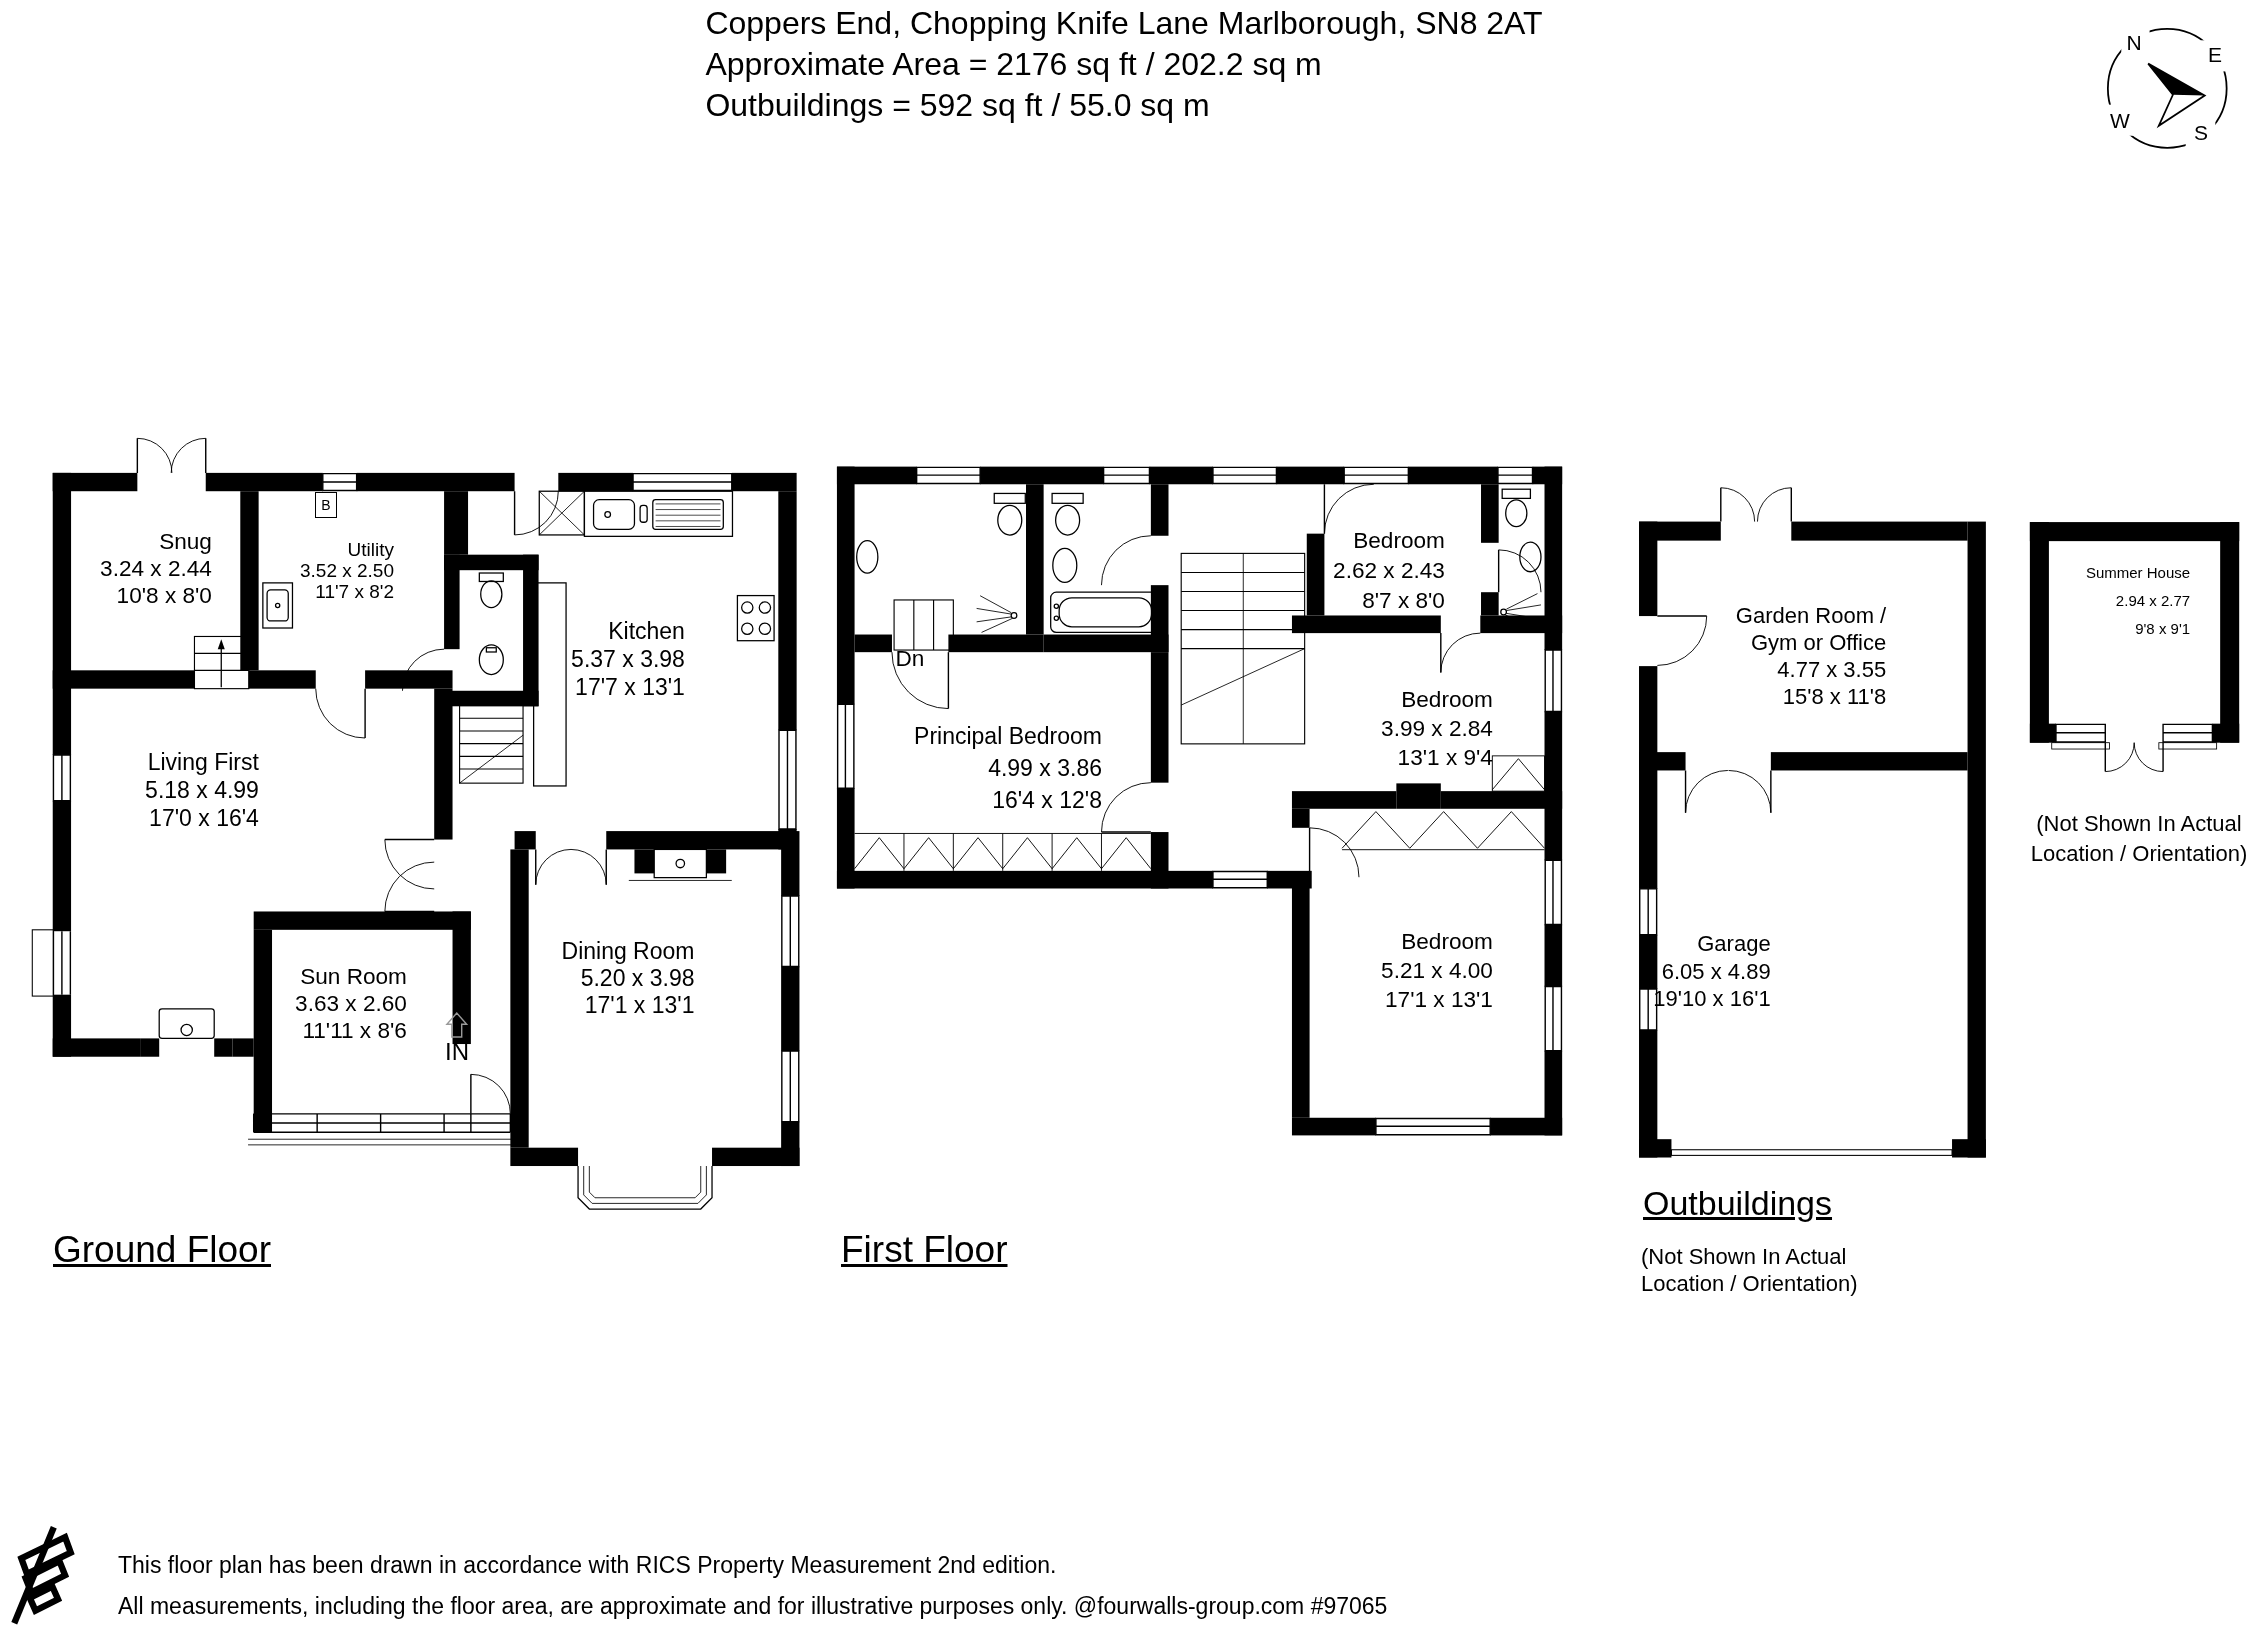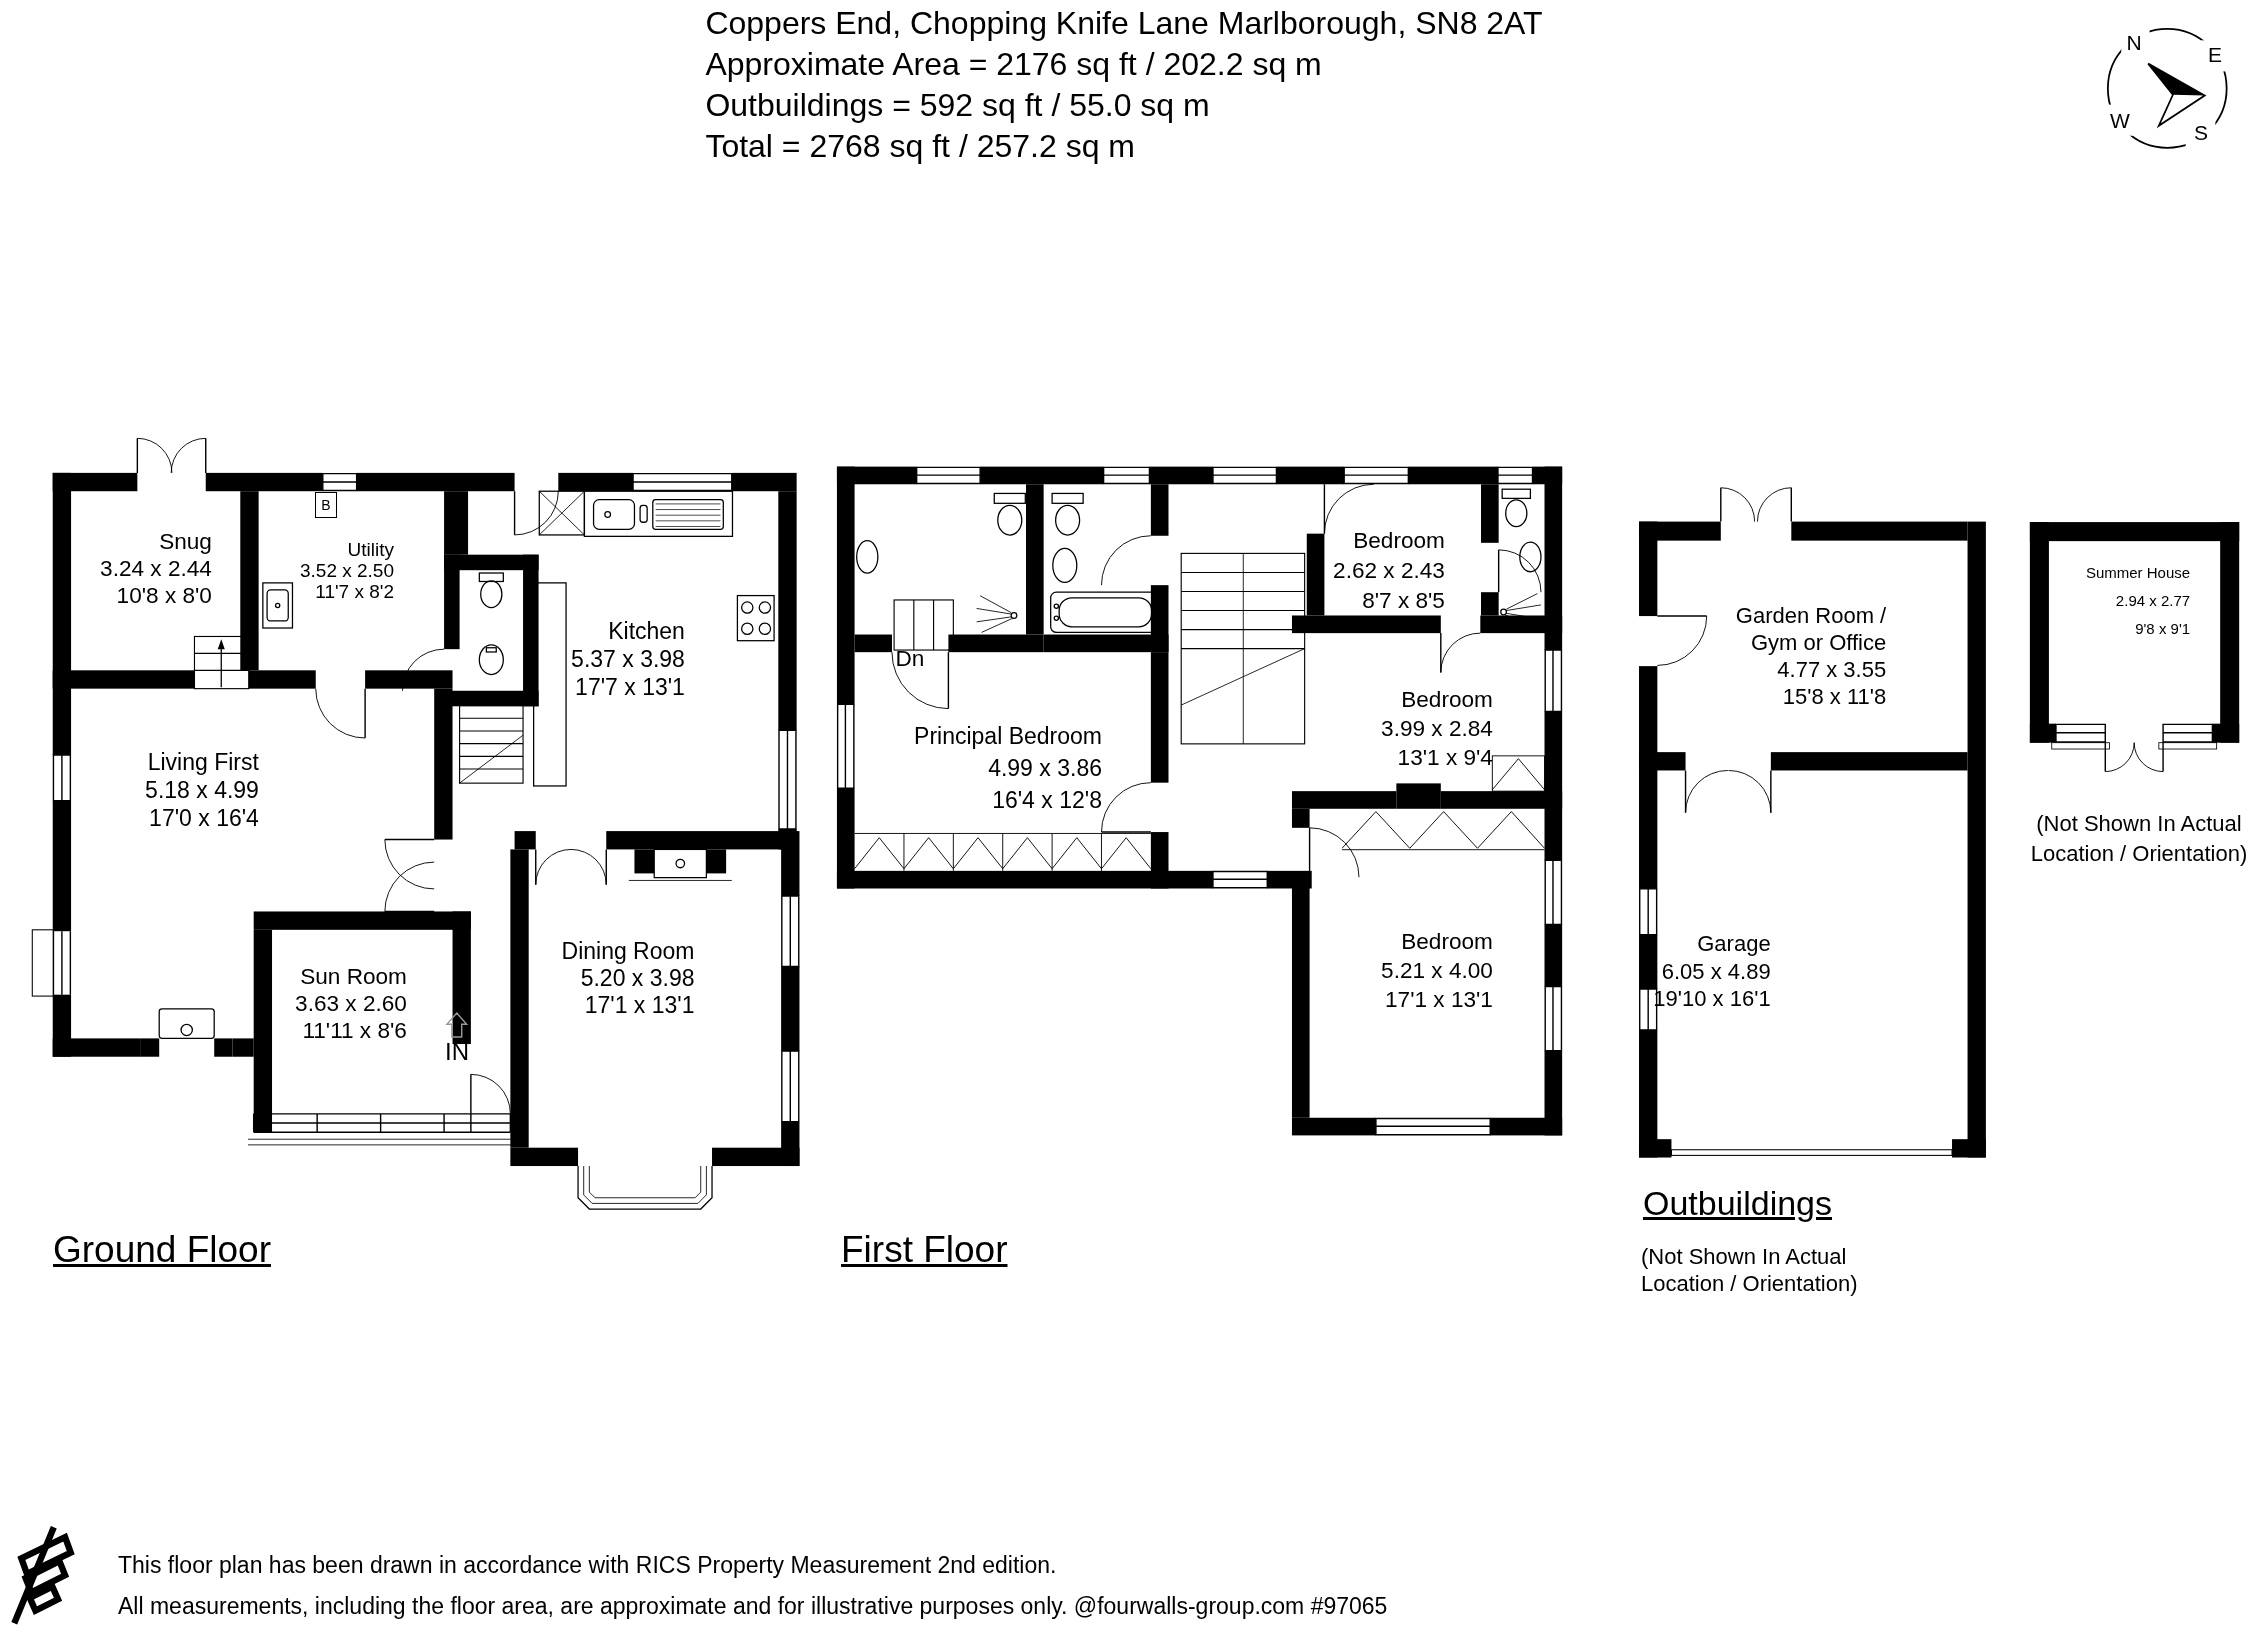--- a/index.html
+++ b/index.html
@@ -30,21 +30,20 @@
   .compass-letter{position:absolute;font-size:21px;transform:translate(-50%,0);}
   .footer-line{position:absolute;left:118px;font-size:23px;white-space:nowrap;}
 </style>
 </head>
 <body>
 
 <div class="hdr">
   <span>Coppers End, Chopping Knife Lane Marlborough, SN8 2AT</span>
   <span>Approximate Area = 2176 sq ft / 202.2 sq m</span>
   <span>Outbuildings = 592 sq ft / 55.0 sq m</span>
-  <span>Total = 2768 sq ft / 257.2 sq m</span>
 </div>
 
 <svg class="plan" style="left:2081px;top:0px" width="181" height="181" viewBox="0 0 256 256">
   <circle cx="122" cy="125" r="84" fill="none" stroke="#000" stroke-width="2.5"></circle>
   <rect x="57" y="40" width="40" height="44" fill="#fff"></rect>
   <rect x="169" y="57" width="40" height="44" fill="#fff"></rect>
   <rect x="35" y="148" width="42" height="44" fill="#fff"></rect>
   <rect x="148" y="168" width="42" height="44" fill="#fff"></rect>
   <path d="M95,90 L175,135 L110,178 L130,134 Z" fill="#fff" stroke="#000" stroke-width="2.5"></path>
   <path d="M95,90 L175,135 L130,134 Z" fill="#000"></path>
@@ -474,21 +473,21 @@
 <div class="marker" style="left:910px;top:646px;font-size:22.6px;transform:translateX(-50%)">Dn</div>
 
 <div class="room-label" style="left:1008px;top:720px;font-size:23px;line-height:32px">
   <span>Principal Bedroom</span>
   <span>4.99 x 3.86</span>
   <span>16'4 x 12'8</span>
 </div>
 <div class="room-label" style="left:1389px;top:526px;font-size:22.6px;line-height:30px">
   <span>Bedroom</span>
   <span>2.62 x 2.43</span>
-  <span>8'7 x 8'5</span>
+  <span>8'7 x 8'0</span>
 </div>
 <div class="room-label" style="left:1437px;top:685px;font-size:22.6px;line-height:29px">
   <span>Bedroom</span>
   <span>3.99 x 2.84</span>
   <span>13'1 x 9'4</span>
 </div>
 <div class="room-label" style="left:1437px;top:927px;font-size:22.6px;line-height:29px">
   <span>Bedroom</span>
   <span>5.21 x 4.00</span>
   <span>17'1 x 13'1</span>

